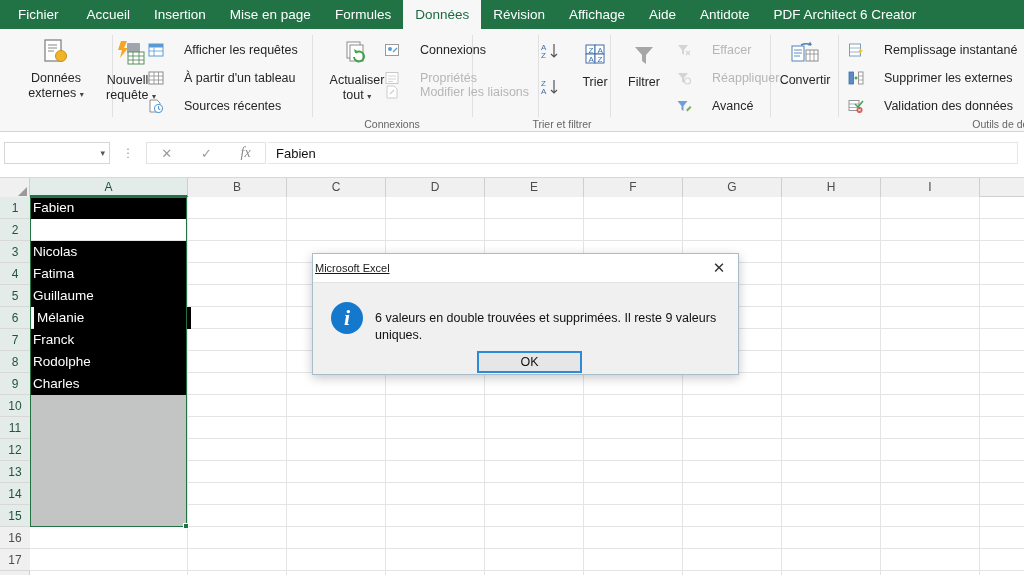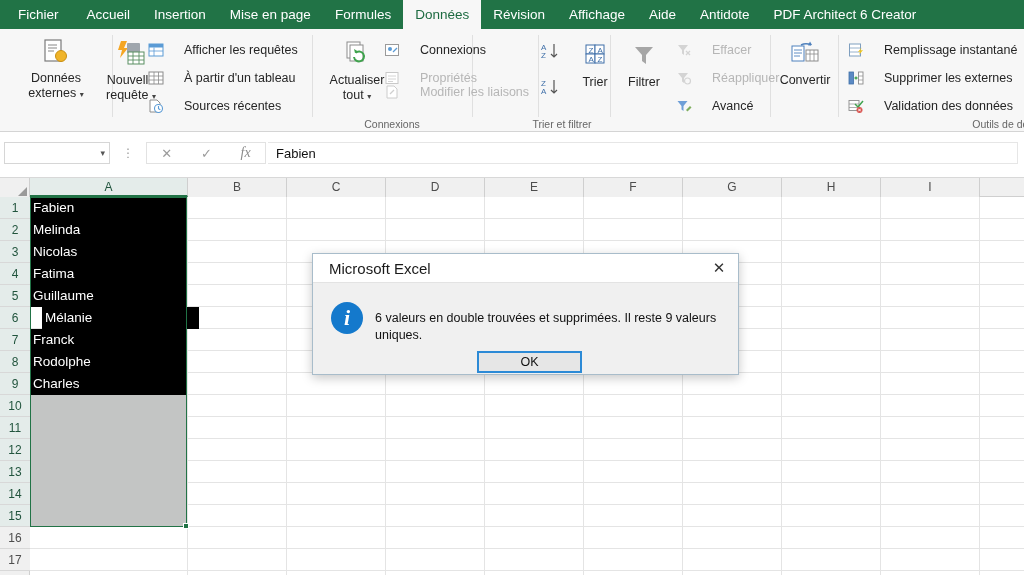--- a/index.html
+++ b/index.html
@@ -171,21 +171,21 @@
     background: #ececec;
     border: 1px solid #a8bcca;
     box-shadow: 0 3px 10px rgba(0,0,0,0.22);
   }
   .dlg-title {
     position: absolute; left: 0; top: 0; right: 0; height: 29px;
     background: #ffffff; border-bottom: 1px solid #e3e3e3;
     display: flex; align-items: center;
   }
   .dlg-title .t {
-    font-size: 15px; color: #1a1a1a; margin-left: 16px;
+    font-size: 11px; color: #1a1a1a; margin-left: 2px; text-decoration: underline;
   }
   .dlg-close {
     margin-left: auto; width: 38px; height: 29px;
     display: flex; align-items: center; justify-content: center;
     font-size: 15px; color: #333; cursor: default;
   }
   .dlg-body {
     position: absolute; left: 0; top: 29px; right: 0; bottom: 0;
     background: #f0f0f0;
   }
@@ -575,25 +575,24 @@
         <div class="vline" style="left: 157px;"></div>
         <div class="vline" style="left: 256px;"></div>
         <div class="vline" style="left: 355px;"></div>
         <div class="vline" style="left: 454px;"></div>
         <div class="vline" style="left: 553px;"></div>
         <div class="vline" style="left: 652px;"></div>
         <div class="vline" style="left: 751px;"></div>
         <div class="vline" style="left: 850px;"></div>
         <div class="vline" style="left: 949px;"></div>
         <div class="cell filled" style="left: 0px; top: 0px; width: 157px;">Fabien</div>
-        <div class="cell filled" style="left: 0px; top: 22px; width: 157px;">Melinda</div>
         <div class="cell filled" style="left: 0px; top: 44px; width: 157px;">Nicolas</div>
         <div class="cell filled" style="left: 0px; top: 66px; width: 157px;">Fatima</div>
         <div class="cell filled" style="left: 0px; top: 88px; width: 157px;">Guillaume</div>
-        <div class="cell filled" style="left: 12px; top: 110px; width: 157px;">Mélanie</div>
+        <div class="cell filled" style="left: 4px; top: 110px; width: 157px;">Mélanie</div>
         <div class="cell filled" style="left: 0px; top: 132px; width: 157px;">Franck</div>
         <div class="cell filled" style="left: 0px; top: 154px; width: 157px;">Rodolphe</div>
         <div class="cell filled" style="left: 0px; top: 176px; width: 157px;">Charles</div>
         <div class="cell selblank" style="left: 0px; top: 198px; width: 157px;"></div>
         <div class="cell selblank" style="left: 0px; top: 220px; width: 157px;"></div>
         <div class="cell selblank" style="left: 0px; top: 242px; width: 157px;"></div>
         <div class="cell selblank" style="left: 0px; top: 264px; width: 157px;"></div>
         <div class="cell selblank" style="left: 0px; top: 286px; width: 157px;"></div>
         <div class="cell selblank" style="left: 0px; top: 308px; width: 157px;"></div>
         <div class="cell" style="left: 0px; top: 330px; width: 157px;"></div>

